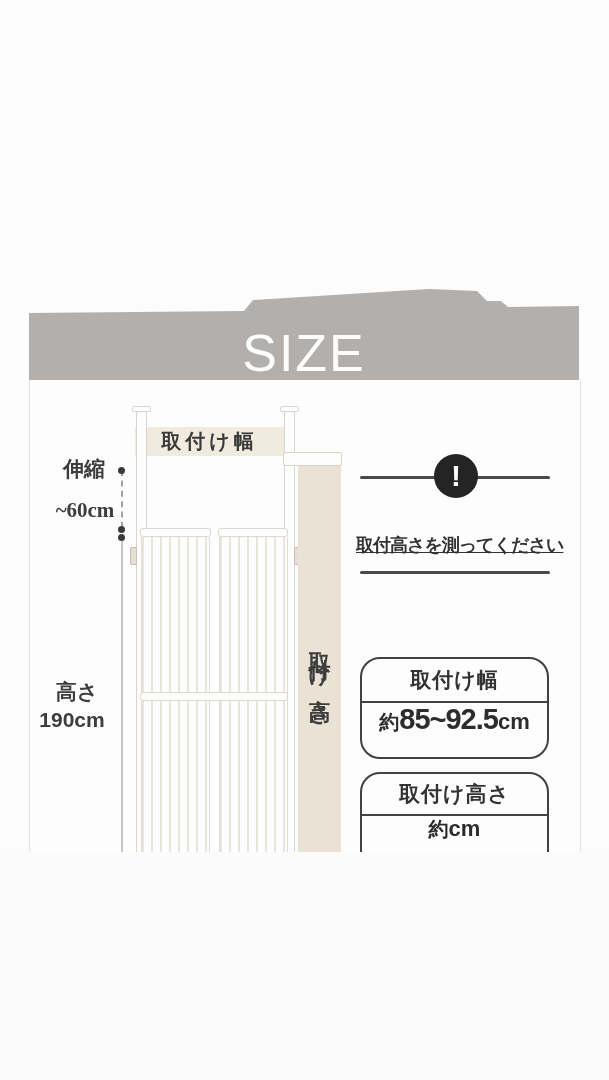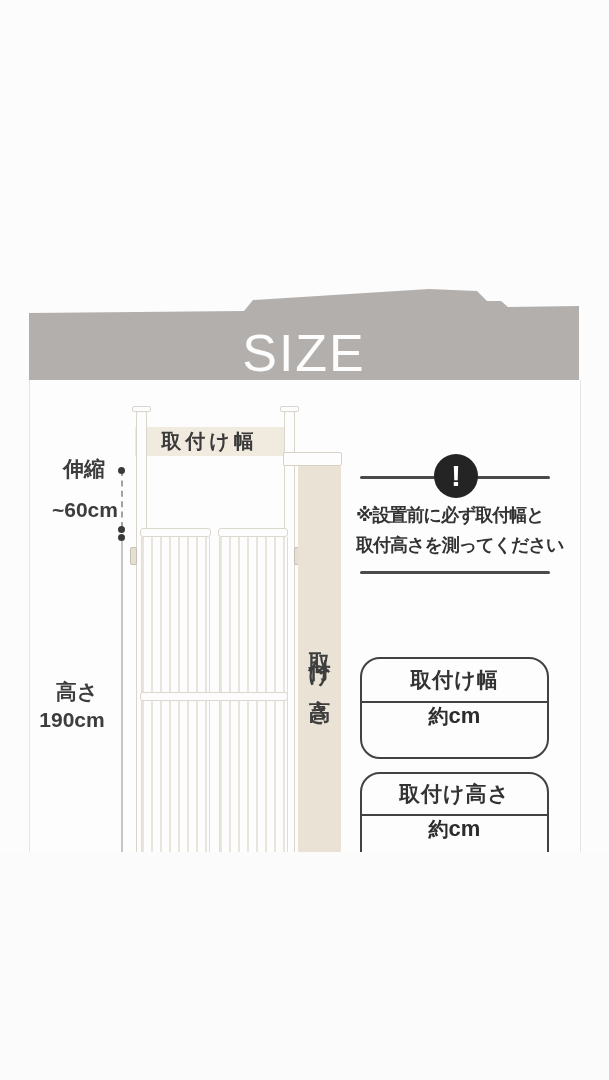--- a/index.html
+++ b/index.html
@@ -93,37 +93,37 @@
   <div class="abs wall-col"></div>
   <div class="abs wall-cap"></div>
   <div class="abs col-shadow" style="left:300px;top:866px;width:52px;height:5px;"></div>
   <div class="abs wall-label">取付け高さ</div>
 
   <div class="abs dash-line" style="left:121px;top:470px;height:58px;"></div>
   <div class="abs dot" style="left:118px;top:467px;"></div>
   <div class="abs dot" style="left:118px;top:526px;"></div>
   <div class="abs dot" style="left:118px;top:534px;"></div>
   <div class="abs measure-label" style="left:52px;top:456px;width:64px;">伸縮</div>
-  <div class="abs measure-label" style="left:45px;top:497px;width:80px;">~60cm</div>
+  <div class="abs measure-label" style="left:45px;top:497px;width:80px;font-family:Liberation Serif, serif;">~60cm</div>
 
   <div class="abs thin-line" style="left:121px;top:541px;height:326px;"></div>
   <div class="abs dot" style="left:118px;top:865px;"></div>
   <div class="abs measure-label" style="left:45px;top:679px;width:64px;">高さ</div>
   <div class="abs measure-label" style="left:34px;top:707px;width:76px;">190cm</div>
 
   <div class="abs notice-line" style="top:476px;"></div>
   <div class="abs bang">!</div>
-  <div class="abs notice-text" style="top:503px;">※設置前に必ず取付幅と</div>
-  <div class="abs notice-text" style="top:533px;">取付高さを測ってください</div>
+  <div class="abs notice-text" style="top:533px;text-decoration:underline;">取付高さを測ってください</div>
   <div class="abs notice-line" style="top:571px;"></div>
 
   <div class="abs spec" style="top:657px;height:102px;">
     <div class="spec-head" style="height:42px;">取付け幅</div>
     <div class="spec-val" style="height:55px;">
       <span class="pfx">約</span>
+        <span class="rng">85~92.5</span>
         <span class="unit">cm</span>
     </div>
   </div>
 
   <div class="abs spec" style="top:772px;height:101px;">
     <div class="spec-head" style="height:40px;">取付け高さ</div>
     <div class="spec-val" style="height:55px;">
       <span class="pfx">約</span>
         <span class="unit">cm</span>
     </div>

